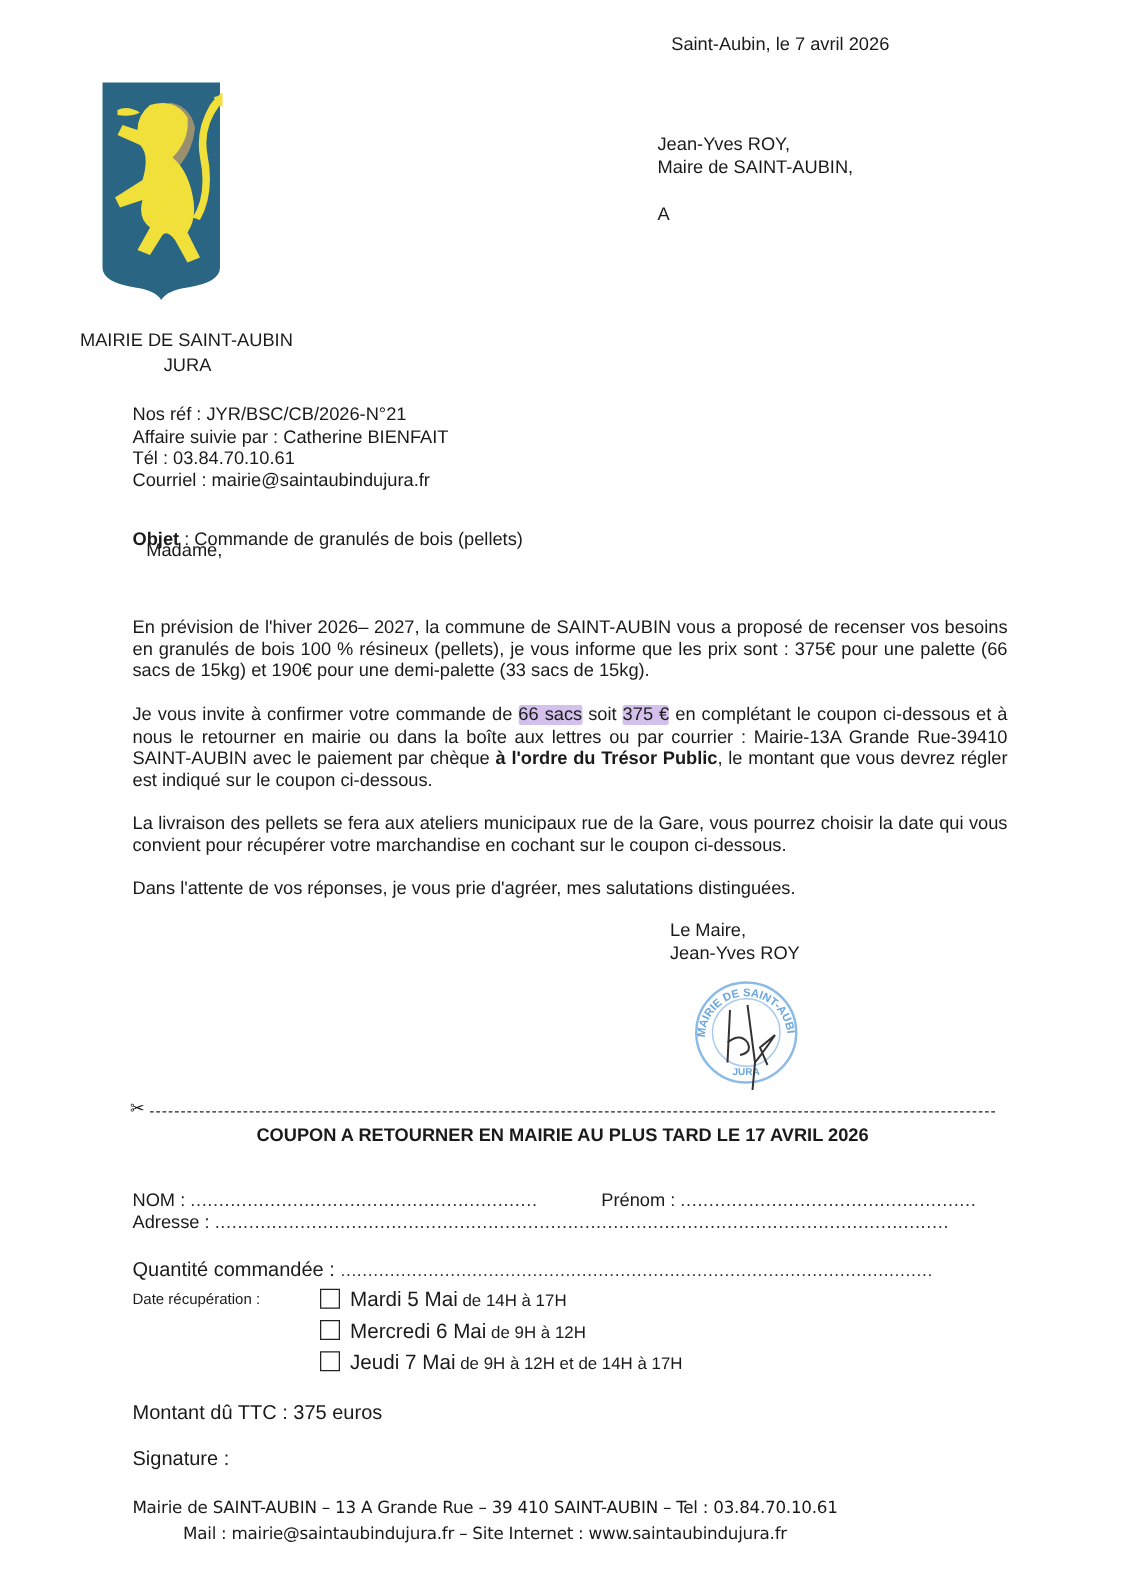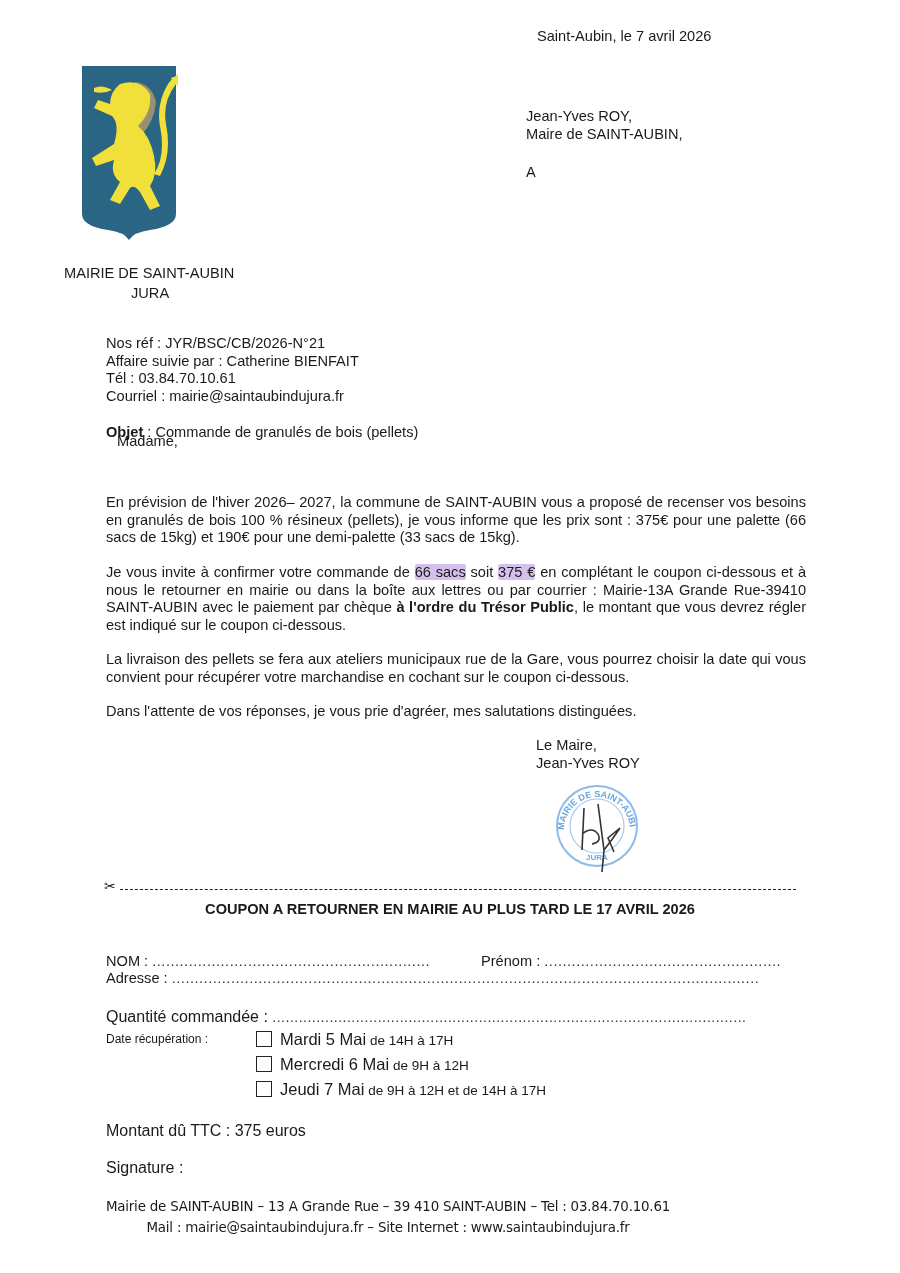--- a/index.html
+++ b/index.html
@@ -35,21 +35,21 @@
   </svg>
 </div>
 
 <div class="abs line" style="left:526px; top:108px;">Jean-Yves ROY,</div>
 <div class="abs line" style="left:526px; top:126px;">Maire de SAINT-AUBIN,</div>
 <div class="abs line" style="left:526px; top:164px;">A</div>
 
 <div class="abs line" style="left:64px; top:265px;">MAIRIE DE SAINT-AUBIN</div>
 <div class="abs line" style="left:131px; top:285px;">JURA</div>
 
-<div class="abs" style="left:106px; top:335px;">
+<div class="abs" style="left:106px; top:324px;">
   <div class="line">Nos réf : JYR/BSC/CB/2026-N°21</div>
   <div class="line">Affaire suivie par : Catherine BIENFAIT</div>
   <div class="line">Tél : 03.84.70.10.61</div>
   <div class="line">Courriel : mairie@saintaubindujura.fr</div>
 </div>
 
 <div class="abs line" style="left:106px; top:424px;">
   <span class="ul-bold">Objet</span><span> : Commande de granulés de bois (pellets)</span>
 </div>
 

